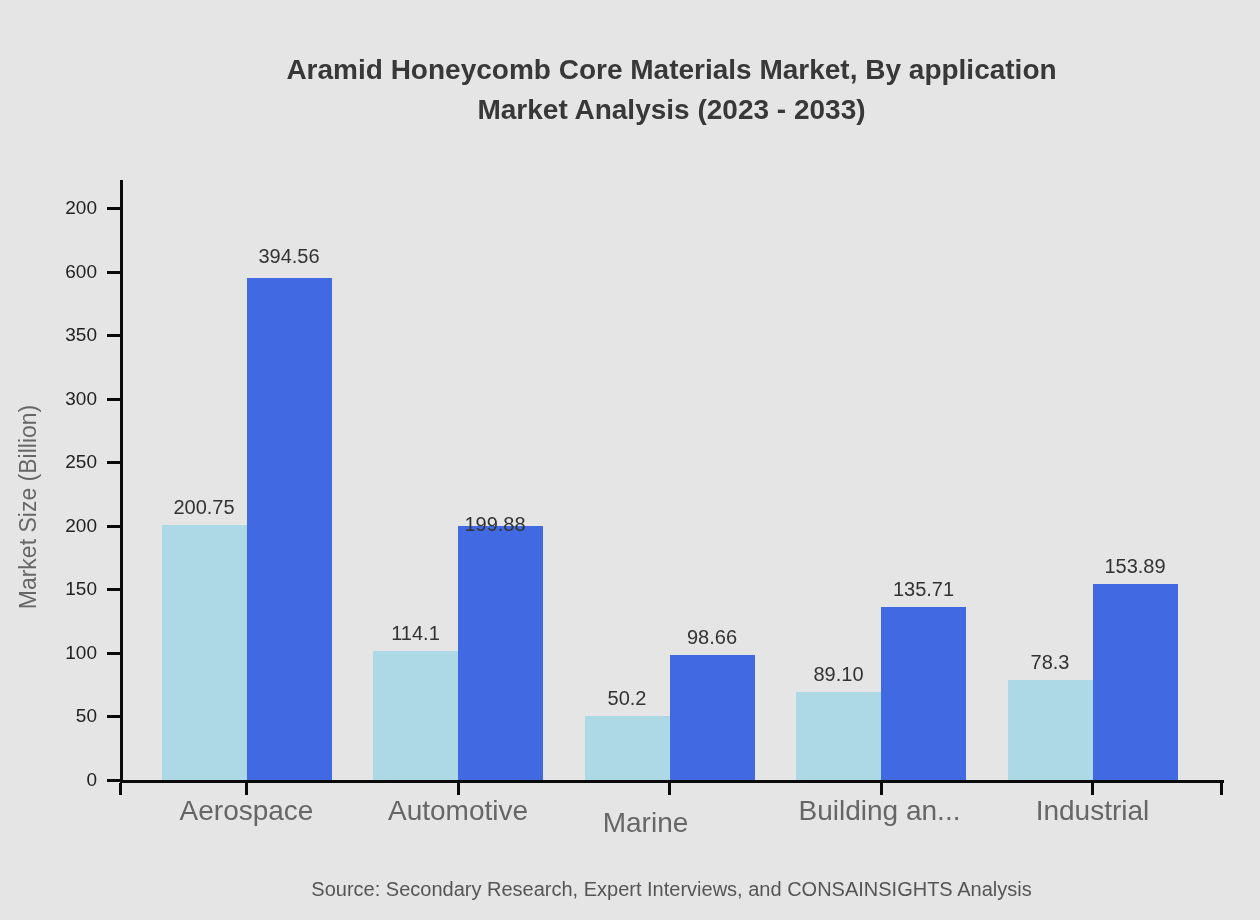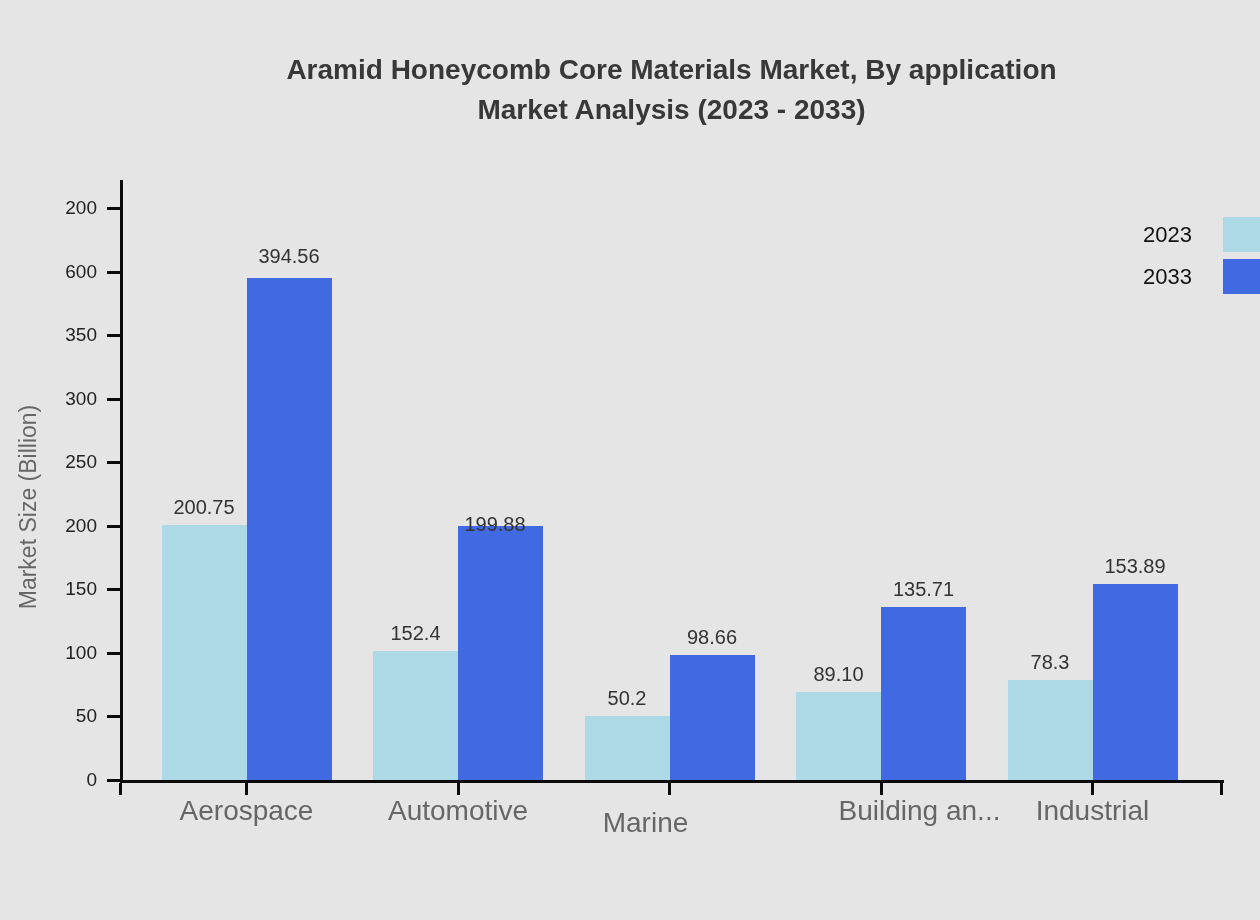--- a/index.html
+++ b/index.html
@@ -72,48 +72,39 @@
       <div class="x-tick" style="left: 118.5px;"></div>
       <div class="x-tick" style="left: 245px;"></div>
       <div class="x-tick" style="left: 456.5px;"></div>
       <div class="x-tick" style="left: 668px;"></div>
       <div class="x-tick" style="left: 879.5px;"></div>
       <div class="x-tick" style="left: 1091px;"></div>
       <div class="x-tick" style="left: 1219.5px;"></div>
       <div class="bar" style="left: 161.5px; top: 524.809px; width: 85px; height: 255.191px; background: rgb(173, 216, 230);"></div>
       <div class="bar-value" style="left: 139px; top: 495.809px;">200.75</div>
       <div class="bar" style="left: 373px; top: 650.72px; width: 85px; height: 129.28px; background: rgb(173, 216, 230);"></div>
-      <div class="bar-value" style="left: 350.5px; top: 621.72px;">152.4</div>
+      <div class="bar-value" style="left: 350.5px; top: 621.72px;">114.1</div>
       <div class="bar" style="left: 584.5px; top: 716.186px; width: 85px; height: 63.8136px; background: rgb(173, 216, 230);"></div>
       <div class="bar-value" style="left: 562px; top: 687.186px;">50.2</div>
       <div class="bar" style="left: 796px; top: 692.225px; width: 85px; height: 87.7754px; background: rgb(173, 216, 230);"></div>
       <div class="bar-value" style="left: 773.5px; top: 663.225px;">89.10</div>
       <div class="bar" style="left: 1007.5px; top: 680.466px; width: 85px; height: 99.5339px; background: rgb(173, 216, 230);"></div>
       <div class="bar-value" style="left: 985px; top: 651.466px;">78.3</div>
       <div class="bar" style="left: 246.5px; top: 278.441px; width: 85px; height: 501.559px; background: rgb(65, 105, 225);"></div>
       <div class="bar-value" style="left: 224px; top: 245px;">394.56</div>
       <div class="bar" style="left: 458px; top: 525.915px; width: 85px; height: 254.085px; background: rgb(65, 105, 225);"></div>
       <div class="bar-value" style="left: 430px; top: 496.915px; margin-top: 16px;">199.88</div>
       <div class="bar" style="left: 669.5px; top: 654.585px; width: 85px; height: 125.415px; background: rgb(65, 105, 225);"></div>
       <div class="bar-value" style="left: 647px; top: 625.585px;">98.66</div>
       <div class="bar" style="left: 881px; top: 607.487px; width: 85px; height: 172.513px; background: rgb(65, 105, 225);"></div>
       <div class="bar-value" style="left: 858.5px; top: 578.487px;">135.71</div>
       <div class="bar" style="left: 1092.5px; top: 584.377px; width: 85px; height: 195.623px; background: rgb(65, 105, 225);"></div>
       <div class="bar-value" style="left: 1070px; top: 555.377px;">153.89</div>
       <div class="x-cat" style="left: 141px;">Aerospace</div>
       <div class="x-cat" style="left: 352.5px;">Automotive</div>
       <div class="x-cat" style="left: 540px; margin-top: 12px;">Marine</div>
-      <div class="x-cat" style="left: 814px;">Building an...</div>
+      <div class="x-cat" style="left: 774px;">Building an...</div>
       <div class="x-cat" style="left: 987px;">Industrial</div>
     </div>
 
-  <div class="legend">
-      <div class="legend-row">
-        <span class="legend-label">2023</span>
-        <span class="legend-swatch" style="background: rgb(173, 216, 230);"></span>
-      </div>
-      <div class="legend-row">
-        <span class="legend-label">2033</span>
-        <span class="legend-swatch" style="background: rgb(65, 105, 225);"></span>
-      </div>
-    </div>
 
+  <div class="source">Source: Secondary Research, Expert Interviews, and CONSAINSIGHTS Analysis</div>
 </div>
 
 </body></html>

